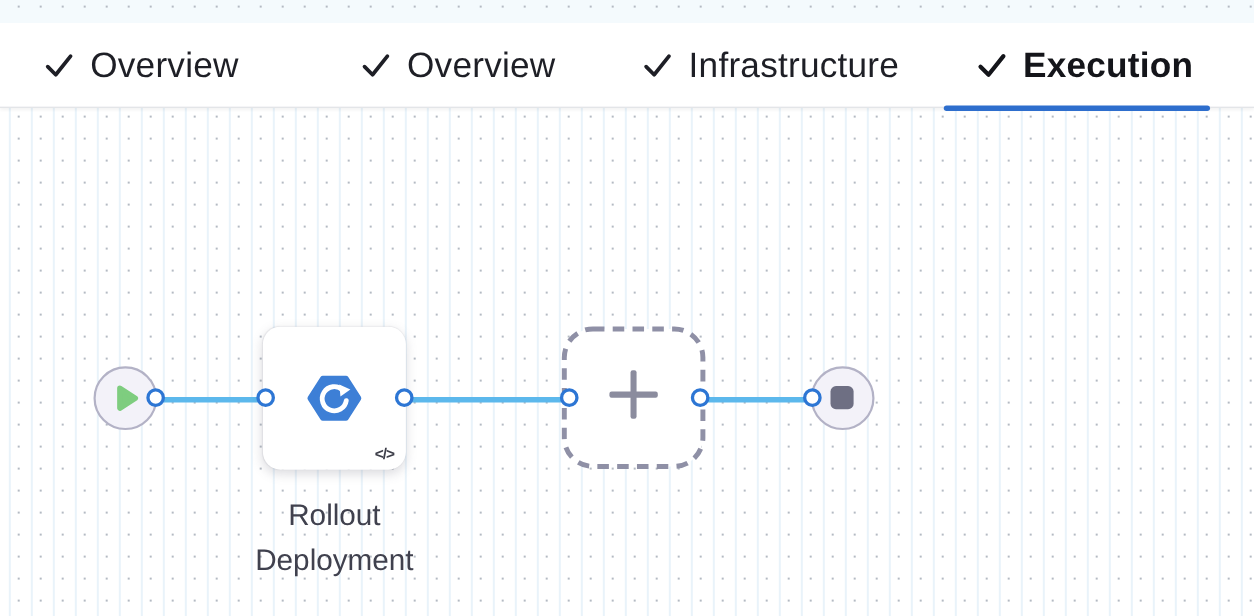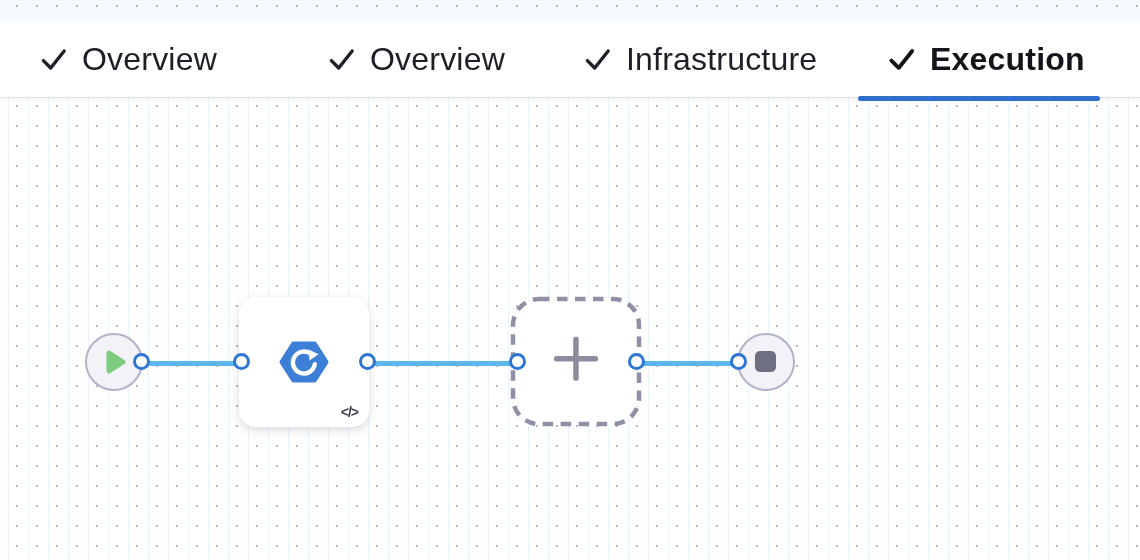--- a/index.html
+++ b/index.html
@@ -142,15 +142,16 @@
           <rect x="44" y="60" width="44" height="5.5" rx="2" fill="#8b8c9e"></rect>
           <rect x="63.2" y="40.7" width="5.5" height="44" rx="2" fill="#8b8c9e"></rect>
         </g>
       </svg>
     </div>
 
     <div class="round-node" style="left:736.5px;">
       <div class="stop-square"></div>
     </div>
 
+    <div class="node-label label-rollout">Rollout Deployment</div>
 
   </div>
 </div>
 
 </body></html>

